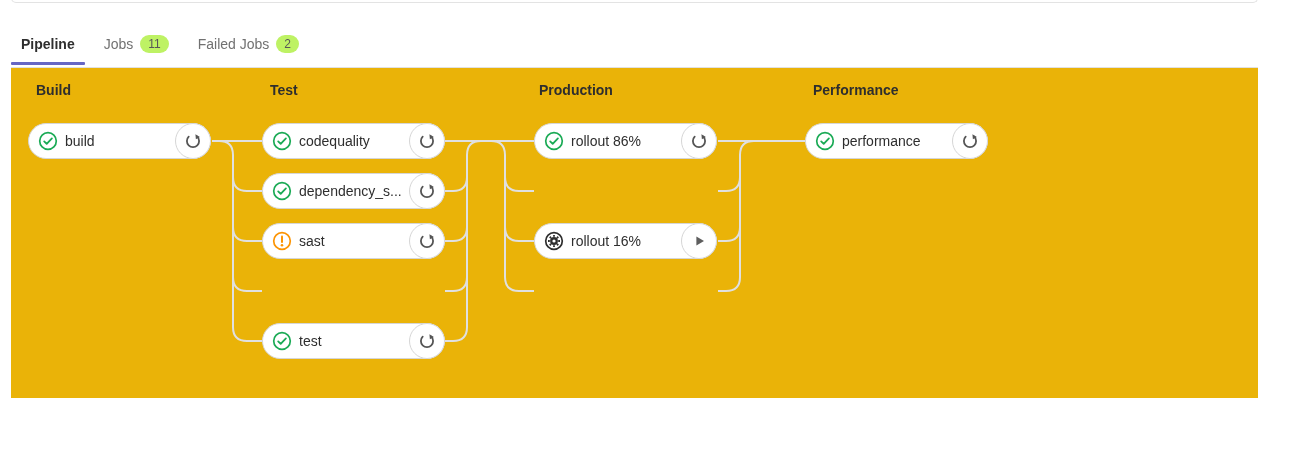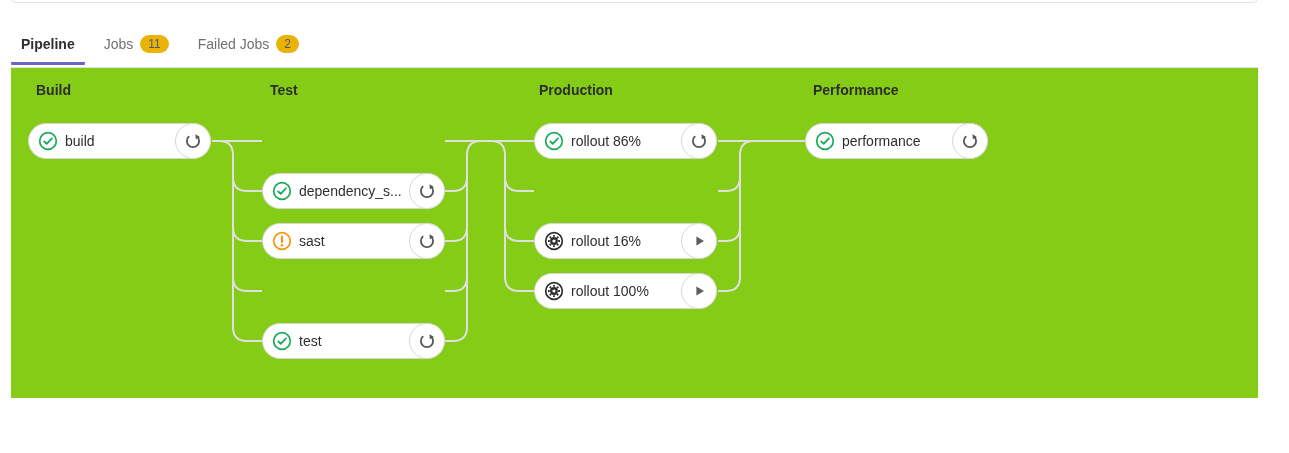--- a/index.html
+++ b/index.html
@@ -13,26 +13,26 @@
                    border-radius:0 0 5px 5px; }
 
   
   .tabbar { position:absolute; left:11px; top:20px; width:1247px; height:48px;
             border-bottom:1px solid #e1e1e1; display:flex; align-items:stretch; }
   .tab { position:relative; display:flex; align-items:center; gap:7px;
          padding:0 10px; margin-right:9px; font-size:14px; color:#717171; cursor:pointer; }
   .tab.active { color:#2e2e2e; font-weight:bold; }
   .tab.active::after { content:""; position:absolute; left:0; right:0; bottom:2px;
                        height:3px; background:#6666c4; border-radius:1px; }
-  .badge { background:#eab308; color:#585858; font-size:12px; font-weight:normal;
+  .badge { background:#bef264; color:#585858; font-size:12px; font-weight:normal;
            border-radius:10px; padding:1px 8px; line-height:16px; }
 
   
   .graph { position:absolute; left:11px; top:68px; width:1247px; height:330px;
-           background:#84cc16; }
+           background:#eab308; }
   .stage-title { position:absolute; top:14px; font-size:14px; font-weight:bold; color:#2e2e2e; }
   .connectors { position:absolute; left:0; top:0; width:1247px; height:330px; }
 
   .job { position:absolute; width:183px; height:36px; }
   .pill { position:absolute; left:0; top:0; width:183px; height:36px; background:#fff;
           border:1px solid #d6d6d6; border-radius:18px; display:flex; align-items:center;
           padding-left:9px; cursor:pointer; }
   .pill .label { font-size:14px; color:#2e2e2e; margin-left:7px; white-space:nowrap;
                  overflow:hidden; max-width:102px; }
   .action { position:absolute; right:0; top:0; width:36px; height:36px; background:#fff;
@@ -136,20 +136,33 @@
           </svg>
         <span class="label">build</span>
       </div>
       <div class="action">
         <svg class="aicon">
             <use href="#i-retry"></use>
           </svg>
       </div>
     </div>
 
+    <div class="job" style="left:251px;top:55px">
+      <div class="pill">
+        <svg class="sicon">
+            <use href="#i-success"></use>
+          </svg>
+        <span class="label">codequality</span>
+      </div>
+      <div class="action">
+        <svg class="aicon">
+            <use href="#i-retry"></use>
+          </svg>
+      </div>
+    </div>
     <div class="job" style="left:251px;top:105px">
       <div class="pill">
         <svg class="sicon">
             <use href="#i-success"></use>
           </svg>
         <span class="label">dependency_s...</span>
       </div>
       <div class="action">
         <svg class="aicon">
             <use href="#i-retry"></use>
@@ -195,33 +208,20 @@
             <use href="#i-retry"></use>
           </svg>
       </div>
     </div>
     <div class="job" style="left:523px;top:155px">
       <div class="pill">
         <svg class="sicon">
             <use href="#i-manual"></use>
           </svg>
         <span class="label">rollout 16%</span>
-      </div>
-      <div class="action">
-        <svg class="aicon">
-            <use href="#i-play"></use>
-          </svg>
-      </div>
-    </div>
-    <div class="job" style="left:523px;top:205px">
-      <div class="pill">
-        <svg class="sicon">
-            <use href="#i-manual"></use>
-          </svg>
-        <span class="label">rollout 100%</span>
       </div>
       <div class="action">
         <svg class="aicon">
             <use href="#i-play"></use>
           </svg>
       </div>
     </div>
 
     <div class="job" style="left:794px;top:55px">
       <div class="pill">

